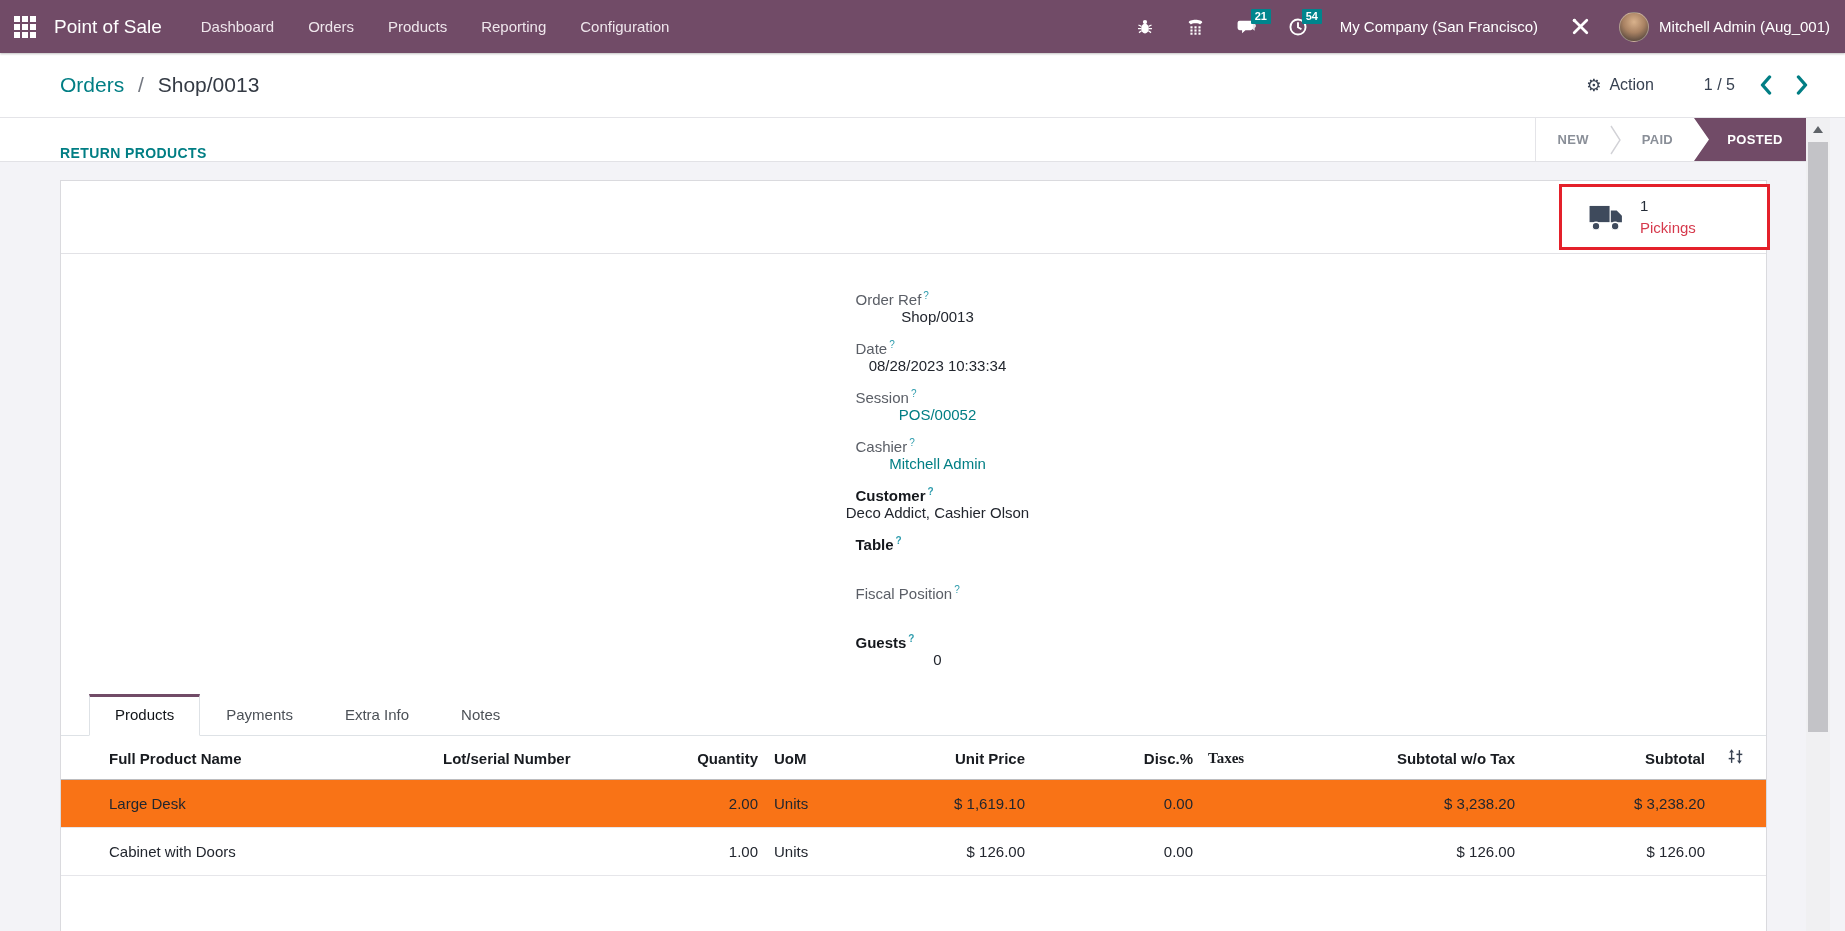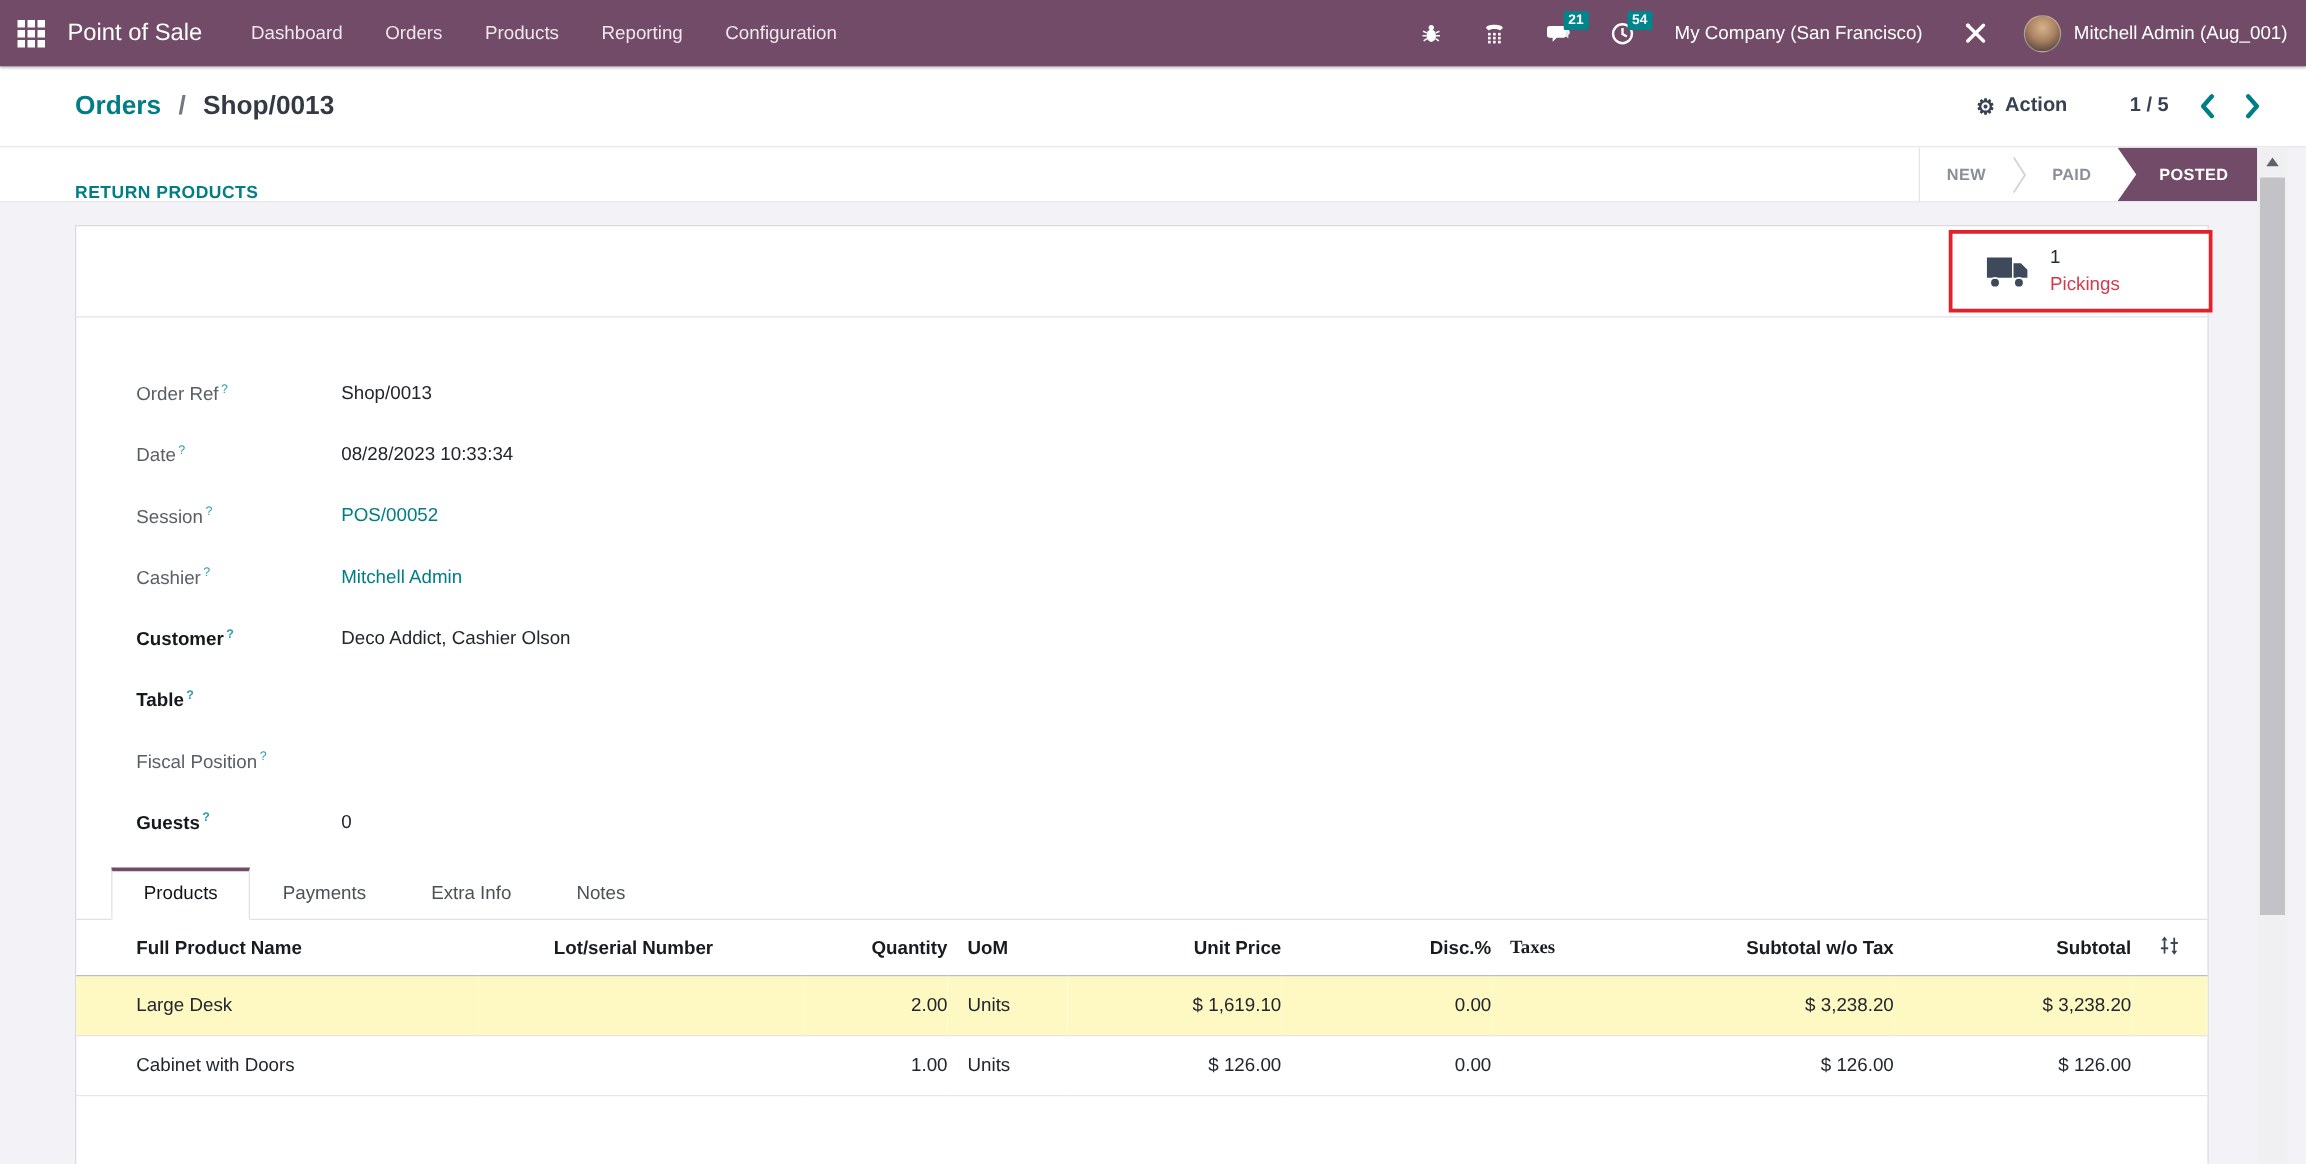--- a/index.html
+++ b/index.html
@@ -22,21 +22,21 @@
   .nav-text { color:#fff; font-size:15px; white-space:nowrap; cursor:pointer; }
   .company-name { margin-left:30px; }
   .tools-icon { margin-left:30px; }
   .avatar { width:30px; height:30px; border-radius:50%; margin-left:27px; cursor:pointer;
             background:radial-gradient(circle at 50% 32%, #d9b28c 0%, #a98263 45%, #6a5546 75%, #473a30 100%);
             border:1px solid rgba(255,255,255,.35); }
   .user-name { margin-left:10px; }
 
   
   .crumb-row { position:absolute; top:53px; left:0; width:1845px; height:65px; background:#fff;
-               border-bottom:1px solid #e4e4e8; display:flex; align-items:center; padding:0 36px 0 60px;font-weight:bold; }
+               border-bottom:1px solid #e4e4e8; display:flex; align-items:center; padding:0 36px 0 60px; }
   .crumb { font-size:21px; }
   .crumb-parent { color:#017E84; cursor:pointer; }
   .crumb-sep { color:#737780; margin:0 8px; }
   .crumb-current { color:#343a44; }
   .cp-right { margin-left:auto; display:flex; align-items:center; }
   .action-btn { display:flex; align-items:center; gap:8px; font-size:16px; color:#374151; cursor:pointer; }
   .gear { font-size:17px; line-height:1; }
   .pager-count { font-size:16px; color:#374151; margin-left:50px; }
   .pager-btn { margin-left:24px; cursor:pointer; display:flex; align-items:center; }
 
@@ -58,38 +58,38 @@
            border:1px solid #dadade; border-bottom:none; }
   .button-box { position:relative; height:73px; border-bottom:1px solid #e2e2e6; }
   .pickings-btn { position:absolute; top:3px; right:-4px; width:211px; height:66px; background:#fff;
                   border:3px solid #e4202a; display:flex; align-items:center; padding-left:26px; gap:15px; cursor:pointer; }
   .pickings-txt { display:flex; flex-direction:column; font-size:15px; line-height:1.45; }
   .pickings-count { color:#242c38; }
   .pickings-label { color:#d6394c; }
 
   
   .fields { padding:36px 0 0 48px; }
-  .frow { display:flex; align-items:center; min-height:49px; }
+  .frow { display:flex; align-items:center; min-height:49px;flex-direction:column; }
   .flabel { width:164px; font-size:15px; color:#5a5e66; flex:none; }
   .flabel.bold { color:#15181d; font-weight:bold; }
   .flabel sup { color:#2e9cad; font-size:10px; margin-left:2px; }
   .fvalue { font-size:15px; color:#22262e; }
   .fvalue.link { color:#017E84; cursor:pointer; }
 
   
   .tabs-wrap { display:flex; margin-top:12px; padding-left:28px; border-bottom:1px solid #dee2e6; }
   .tab { font-size:15px; color:#4c5157; padding:11px 25px 12px; border:1px solid transparent; margin-bottom:-1px; cursor:pointer; }
   .tab.active { background:#fff; color:#101317; font-weight:500; border-color:#dee2e6; border-top:3px solid #714B67;
                 border-bottom-color:#fff; padding-top:9px; }
 
   
   table.lines { width:100%; border-collapse:collapse; table-layout:fixed; }
   .lines th { font-size:15px; font-weight:bold; color:#181b20; padding:12px 0 11px; border-bottom:1px solid #bcbcbf; text-align:left; }
   .lines td { font-size:15px; color:#22262e; padding:15px 0; border-bottom:1px solid #e6e6ea; text-align:left; }
-  .lines tr.striped td { background:#fef9c3; }
+  .lines tr.striped td { background:#f97316; }
   .c-pad48 { padding-left:48px !important; }
   .c-pad60 { padding-left:60px !important; }
   .c-pad16 { padding-left:16px !important; }
   .c-pad15 { padding-left:15px !important;font-family:Liberation Serif, serif; }
   .t-right { text-align:right !important; }
   .th-icon-cell { text-align:center !important; }
 
   
   .scrollbar { position:absolute; left:1806px; top:118px; width:24px; bottom:0; background:#f0f0f2; }
   .sb-up { height:22px; display:flex; align-items:center; justify-content:center; cursor:pointer; }

